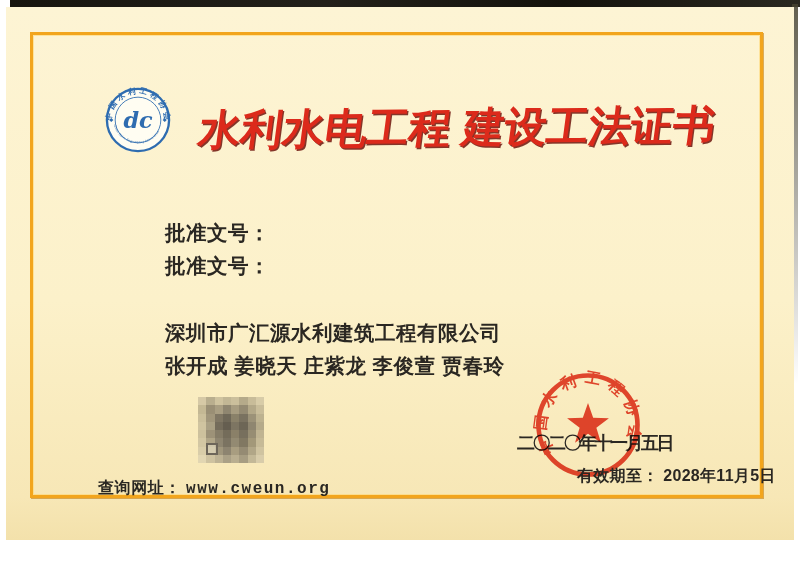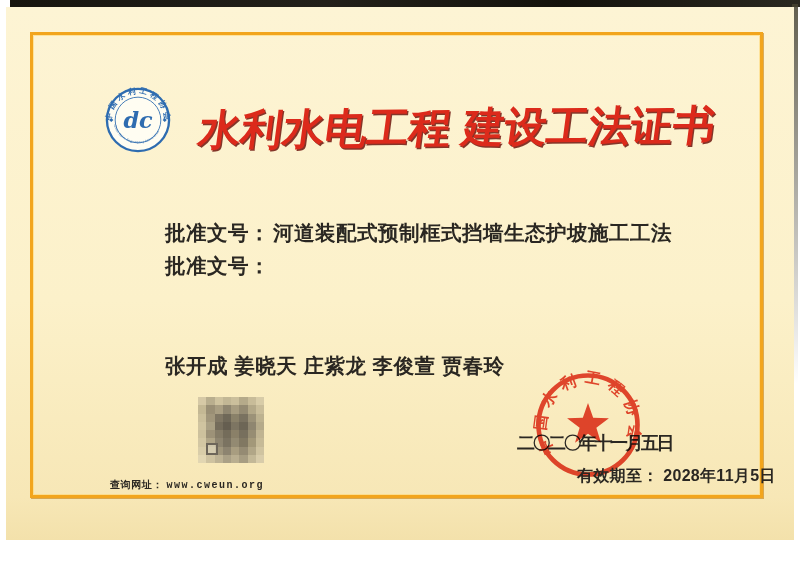--- a/index.html
+++ b/index.html
@@ -49,22 +49,22 @@
     font-size:18px; font-weight:bold; color:#2a2722;
     letter-spacing:-2.5px; white-space:nowrap; z-index:2;
   }
   .seal { position:absolute; left:527px; top:363px; width:110px; height:110px;
     mix-blend-mode:multiply; opacity:.93; z-index:4; }
   .validity {
     position:absolute; left:571px; top:459px;
     font-size:16px; font-weight:bold; color:#2a2722; letter-spacing:0.3px; z-index:5;
   }
   .query-line {
-    position:absolute; left:104px; top:471px;
-    font-size:10px; font-weight:bold; color:#2a2722; letter-spacing:0.6px;
+    position:absolute; left:92px; top:471px;
+    font-size:16px; font-weight:bold; color:#2a2722; letter-spacing:0.6px;
   }
   .query-url { letter-spacing:1.5px; font-family:"Liberation Mono","DejaVu Sans Mono",monospace; }
 </style>
 </head>
 <body>
 
 <div class="scan-top-bar"></div>
 <div class="scan-right-edge"></div>
 
 <div class="paper">
@@ -88,28 +88,28 @@
       <rect x="61" y="33.5" width="3" height="3" fill="#2e6cb0" transform="rotate(45 62.5 35)"></rect>
       <text x="35" y="43.5" text-anchor="middle" font-size="23" font-weight="bold" font-style="italic" font-family="DejaVu Serif, serif" fill="#2e6cb0">dc</text>
     </svg>
   </div>
 
   <div class="title" style="color:#dc2a1b;">水利水电工程 建设工法证书</div>
 
   <div class="fields">
     <div class="field-row">
       <span class="field-label">批准文号：</span>
-      <span class="field-value">河道装配式预制框式挡墙生态护坡施工工法</span>
     </div>
     <div class="field-row">
       <span class="field-label">批准文号：</span>
     </div>
     <div class="field-row">
     </div>
     <div class="field-row">
+      <span class="field-value">深圳市广汇源水利建筑工程有限公司</span>
     </div>
     <div class="field-row">
       <span class="field-value">张开成 姜晓天 庄紫龙 李俊萱 贾春玲</span>
     </div>
   </div>
 
   <div class="qr-mosaic">
       <div style="background: rgb(214, 201, 166);"></div>
       <div style="background: rgb(185, 174, 142);"></div>
       <div style="background: rgb(207, 195, 159);"></div>

